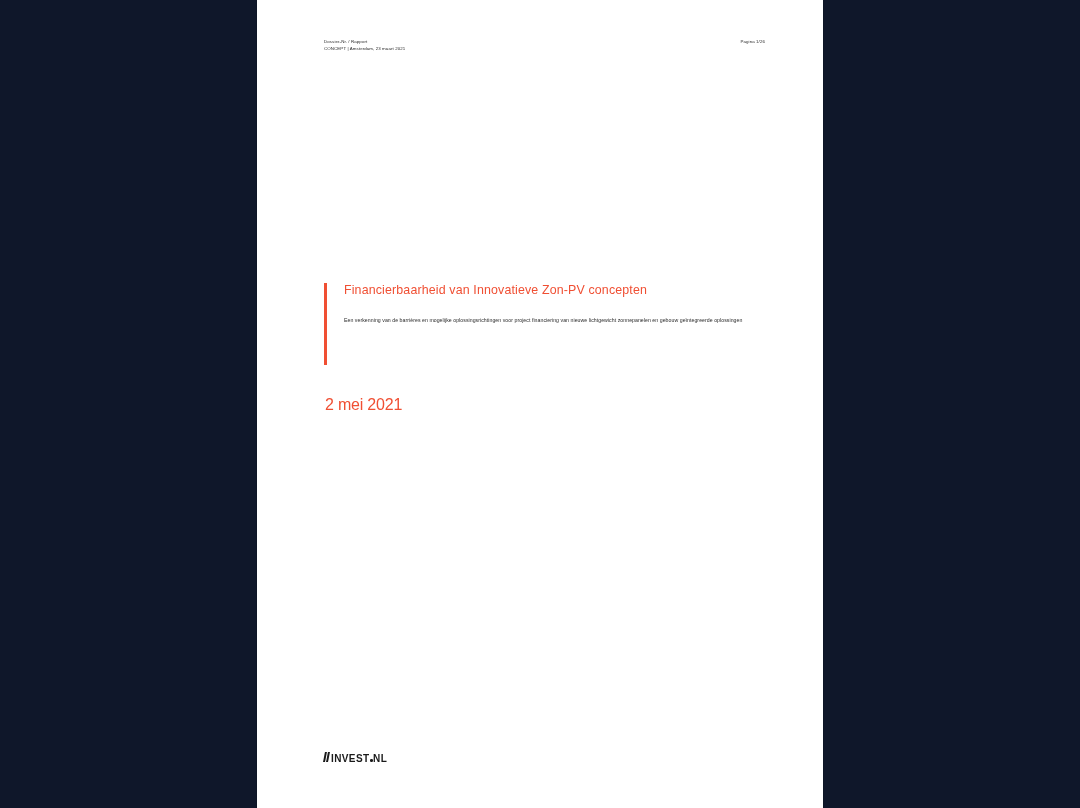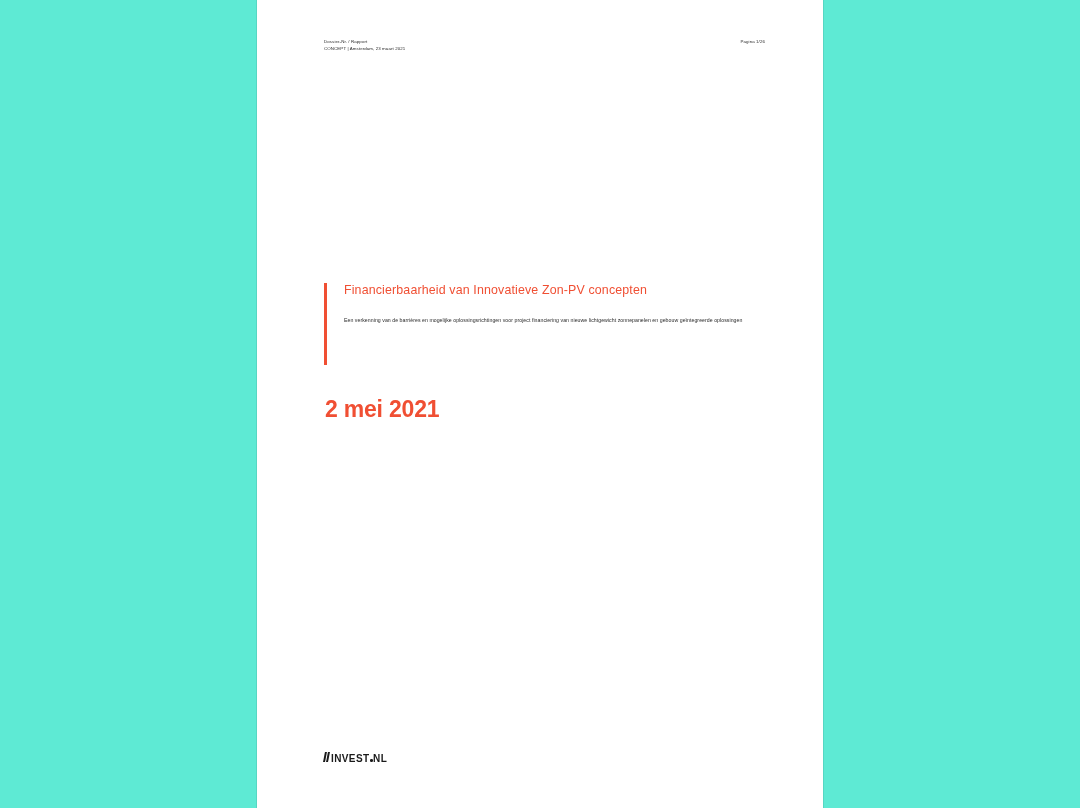--- a/index.html
+++ b/index.html
@@ -10,21 +10,21 @@
     width: 1080px;
     height: 808px;
     background: #4d636b;
     font-family: "Liberation Sans", sans-serif;
     overflow: hidden;
   }
   .viewer {
     position: relative;
     width: 1080px;
     height: 808px;
-    background: #5eead4;
+    background: #0f172a;
   }
   .page {
     position: absolute;
     left: 257px;
     top: 0;
     width: 566px;
     height: 808px;
     background: #ffffff;
     box-shadow: 0 0 0 1px rgba(0,0,0,0.08);
   }
@@ -89,22 +89,22 @@
     font-size: 5.2px;
     line-height: 1.85;
     letter-spacing: 0.05px;
     max-width: 400px;
   }
   .doc-date {
     position: absolute;
     left: 68px;
     top: 396px;
     color: #f04f33;
-    font-size: 23px;
-    font-weight: 700;
+    font-size: 16px;
+    font-weight: 400;
     letter-spacing: -0.2px;
   }
   .logo {
     position: absolute;
     left: 67px;
     top: 752px;
     display: flex;
     align-items: baseline;
     color: #1a1a1a;
   }

